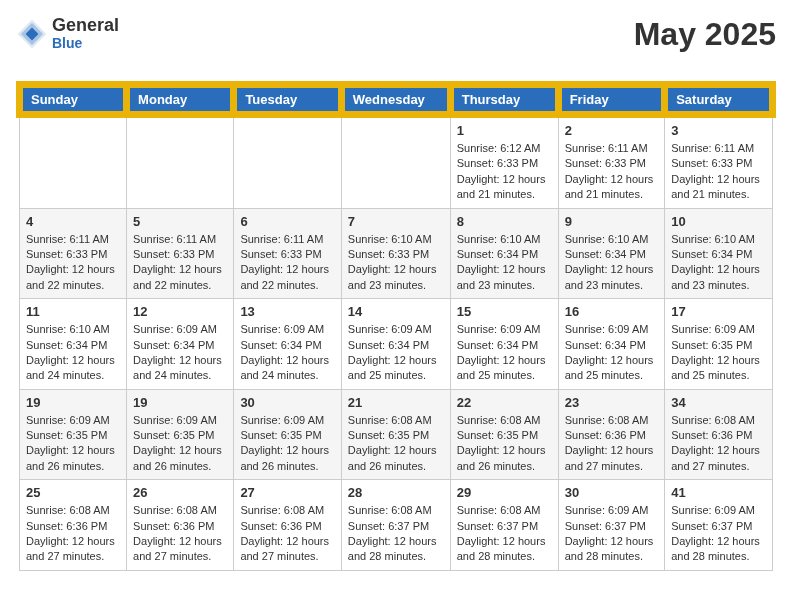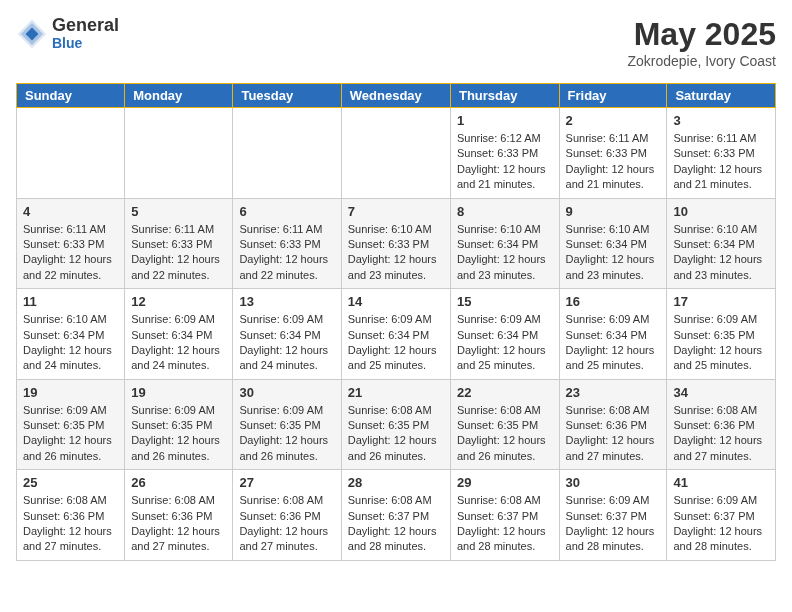--- a/index.html
+++ b/index.html
@@ -7,21 +7,21 @@
       font-family: Arial, sans-serif;
       background: #fff;
       width: 792px;
       min-height: 612px;
       padding: 16px;
     }
     .header {
       display: flex;
       justify-content: space-between;
       align-items: flex-start;
-      margin-bottom: 14px;
+      margin-bottom: 28px;
     }
     .logo {
       display: flex;
       align-items: center;
     }
     .logo-text {
       display: flex;
       flex-direction: column;
       line-height: 1.1;
     }
@@ -57,21 +57,21 @@
       border-collapse: collapse;
       border: 1px solid #ccc;
     }
     .calendar th {
       background-color: #2a6ebb;
       color: #fff;
       text-align: left;
       padding: 4px 8px;
       font-size: 13px;
       font-weight: bold;
-      border: 1px solid #eab308;
+      border: 7px solid #eab308;
     }
     .calendar td {
       vertical-align: top;
       padding: 5px 6px;
       border: 1px solid #ccc;
       width: 110px;
       min-height: 80px;
       font-size: 11px;
       color: #333;
       background: #fff;
@@ -105,21 +105,20 @@
       <polygon points="20,6 34,20 20,34 6,20" fill="#2a6ebb" opacity="0.3"></polygon>
       <polygon points="20,12 28,20 20,28 12,20" fill="#2a6ebb"></polygon>
     </svg>
     <div class="logo-text">
       <span class="logo-general">General</span>
       <span class="logo-blue">Blue</span>
     </div>
   </div>
   <div class="title-area">
     <div class="month-title">May 2025</div>
-    <div class="location">Zokrodepie, Ivory Coast</div>
   </div>
 </div>
 
 <table class="calendar">
   <thead>
     <tr>
     <th>Sunday</th>
         <th>Monday</th>
         <th>Tuesday</th>
         <th>Wednesday</th>

